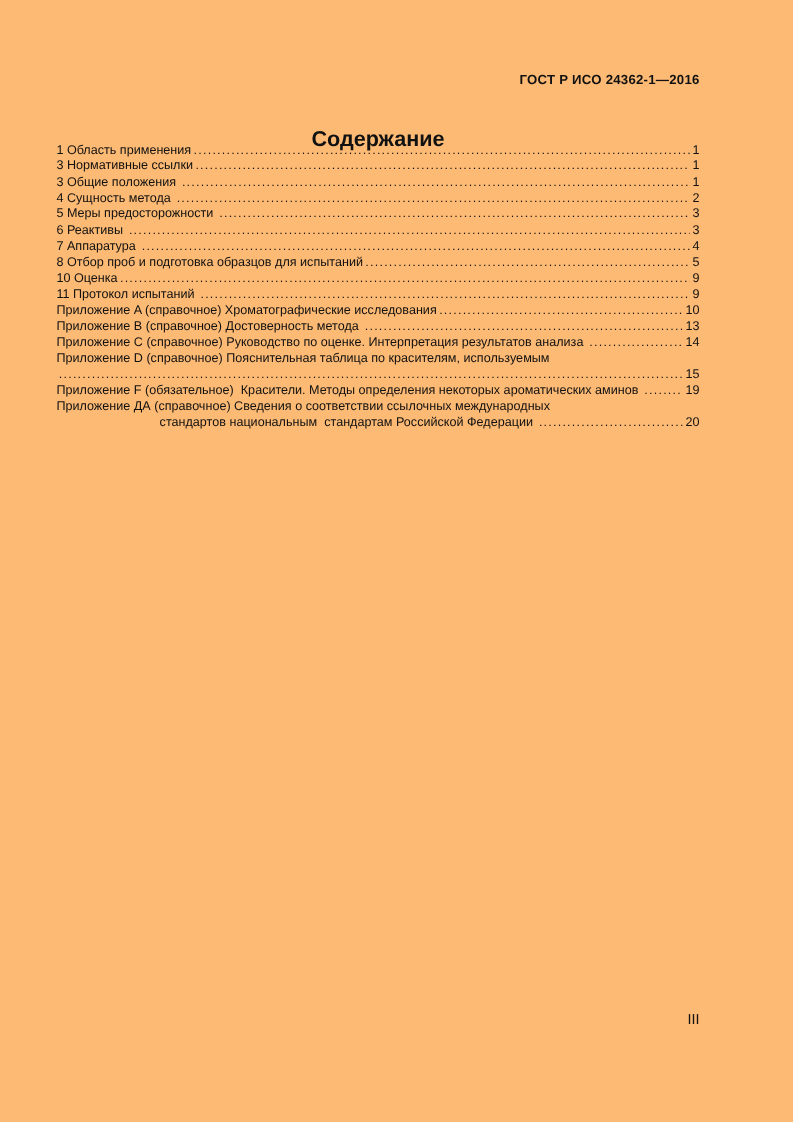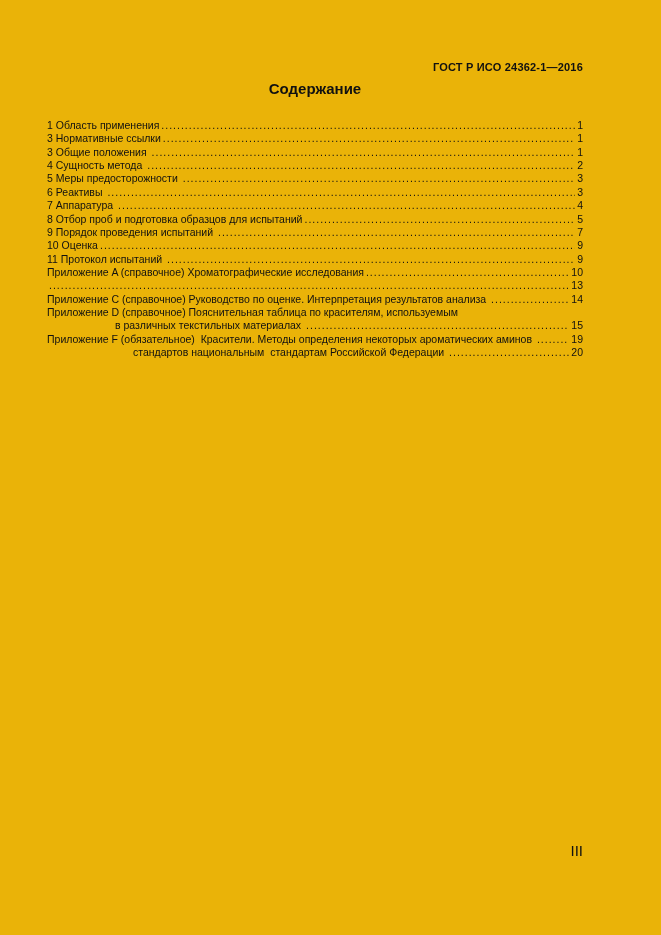--- a/index.html
+++ b/index.html
@@ -4,43 +4,43 @@
 <style>
   html, body {
     margin: 0;
     padding: 0;
     background: #ffffff;
   }
   .sheet {
     position: relative;
     width: 661px;
     height: 935px;
-    background: #eab308;
+    background: #fdba74;
     font-family: "Liberation Sans", sans-serif;
     color: #111111;
     overflow: hidden;
   }
   .doc-header {
     position: absolute;
     top: 61px;
     left: 47px;
     width: 536px;
     text-align: right;
     font-size: 11px;
     font-weight: bold;
     letter-spacing: 0.2px;
     white-space: pre;
   }
   .doc-title {
     position: absolute;
-    top: 80px;
+    top: 106px;
     left: 47px;
     width: 536px;
     text-align: center;
-    font-size: 15px;
+    font-size: 18px;
     font-weight: bold;
   }
   .toc {
     position: absolute;
     top: 119px;
     left: 47px;
     width: 536px;
     font-size: 10.5px;
   }
   .line {
@@ -69,21 +69,21 @@
     flex: 0 0 auto;
     text-align: right;
     white-space: pre;
   }
   .folio {
     position: absolute;
     top: 842px;
     left: 47px;
     width: 536px;
     text-align: right;
-    font-size: 15px;
+    font-size: 12px;
   }
 </style>
 </head>
 <body>
 
 <div class="sheet">
   <div class="doc-header">ГОСТ Р ИСО 24362-1—2016</div>
   <div class="doc-title">Содержание</div>
   <div class="toc" id="toc">
       <div>
@@ -137,27 +137,20 @@
       </div>
       <div>
         <div class="line">
           <span class="txt">8 Отбор проб и подготовка образцов для испытаний</span>
           <span class="dots"></span>
           <span class="pg">5</span>
         </div>
       </div>
       <div>
         <div class="line">
-          <span class="txt">9 Порядок проведения испытаний </span>
-          <span class="dots"></span>
-          <span class="pg">7</span>
-        </div>
-      </div>
-      <div>
-        <div class="line">
           <span class="txt">10 Оценка</span>
           <span class="dots"></span>
           <span class="pg">9</span>
         </div>
       </div>
       <div>
         <div class="line">
           <span class="txt">11 Протокол испытаний </span>
           <span class="dots"></span>
           <span class="pg">9</span>
@@ -165,49 +158,52 @@
       </div>
       <div>
         <div class="line">
           <span class="txt">Приложение A (справочное) Хроматографические исследования</span>
           <span class="dots"></span>
           <span class="pg">10</span>
         </div>
       </div>
       <div>
         <div class="line">
+          <span class="txt">Приложение B (справочное) Достоверность метода </span>
           <span class="dots"></span>
           <span class="pg">13</span>
         </div>
       </div>
       <div>
         <div class="line">
           <span class="txt">Приложение C (справочное) Руководство по оценке. Интерпретация результатов анализа </span>
           <span class="dots"></span>
           <span class="pg">14</span>
         </div>
       </div>
       <div>
         <div class="line">
           <span class="txt">Приложение D (справочное) Пояснительная таблица по красителям, используемым</span>
         </div>
         <div class="line">
-          <span class="txt" style="margin-left: 68px;">в различных текстильных материалах </span>
           <span class="dots"></span>
           <span class="pg">15</span>
         </div>
       </div>
       <div>
         <div class="line">
           <span class="txt">Приложение F (обязательное)  Красители. Методы определения некоторых ароматических аминов </span>
           <span class="dots"></span>
           <span class="pg">19</span>
         </div>
       </div>
       <div>
+        <div class="line">
+          <span class="txt">Приложение ДА (справочное) Сведения о соответствии ссылочных международных</span>
+        </div>
         <div class="line">
           <span class="txt" style="margin-left: 86px;">стандартов национальным  стандартам Российской Федерации </span>
           <span class="dots"></span>
           <span class="pg">20</span>
         </div>
       </div>
     </div>
   <div class="folio">III</div>
 </div>
 

